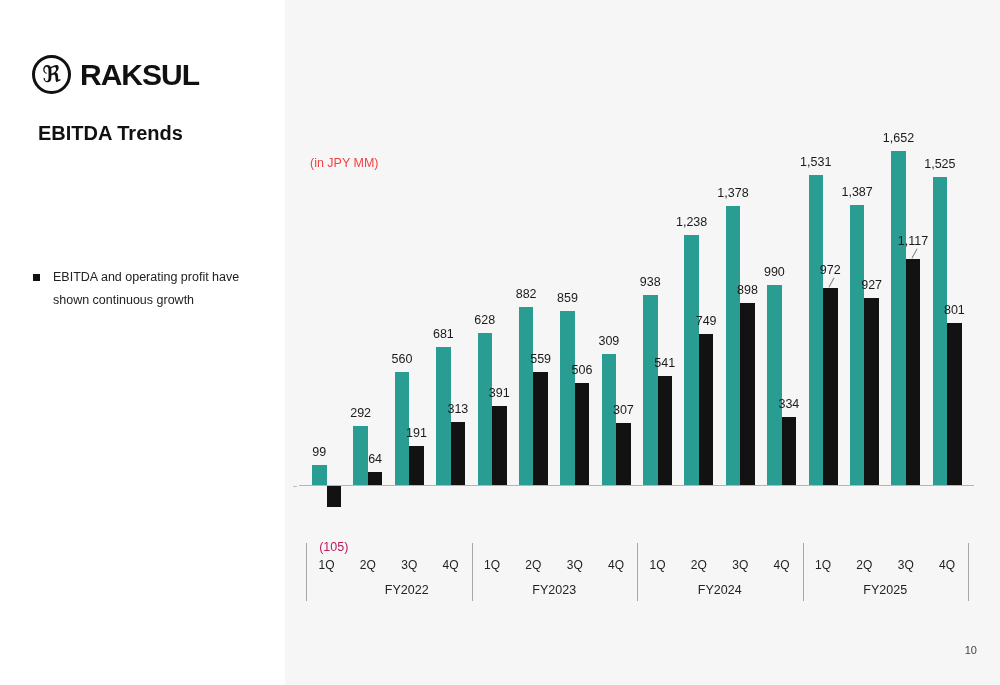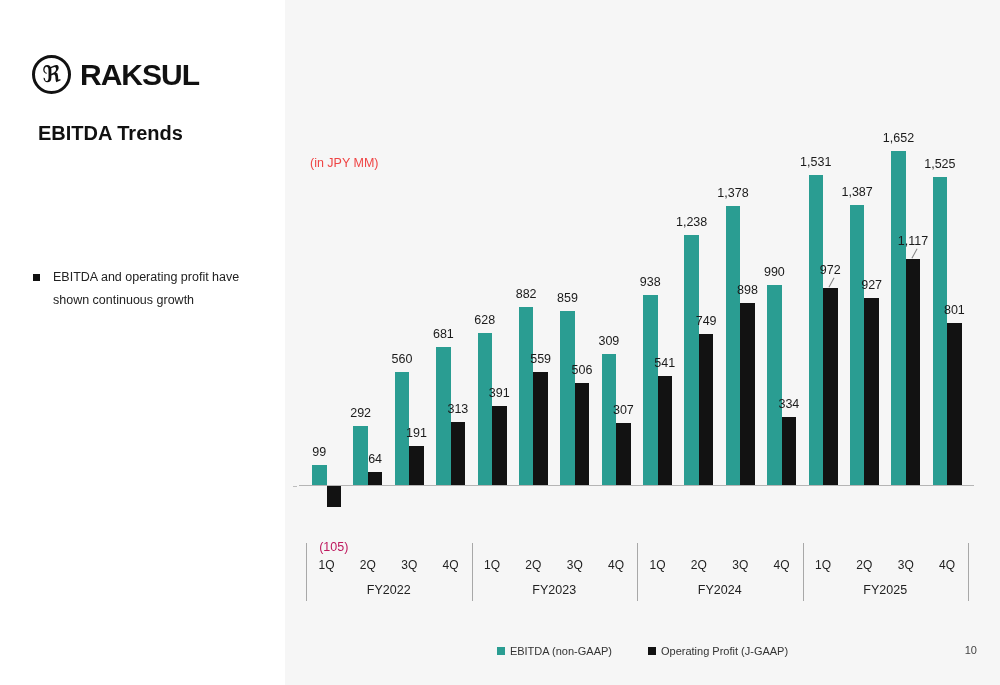--- a/index.html
+++ b/index.html
@@ -59,21 +59,21 @@
       <div class="tick" style="left: 293px; top: 486px; width: 4px; height: 1px;"></div>
       <div class="divider" style="left: 306px; top: 543px; height: 58px;"></div>
       <div class="divider" style="left: 471.5px; top: 543px; height: 58px;"></div>
       <div class="divider" style="left: 637px; top: 543px; height: 58px;"></div>
       <div class="divider" style="left: 802.5px; top: 543px; height: 58px;"></div>
       <div class="divider" style="left: 968px; top: 543px; height: 58px;"></div>
       <div class="qlabel" style="left: 306.5px; top: 558px;">1Q</div>
       <div class="qlabel" style="left: 347.88px; top: 558px;">2Q</div>
       <div class="qlabel" style="left: 389.26px; top: 558px;">3Q</div>
       <div class="qlabel" style="left: 430.64px; top: 558px;">4Q</div>
-      <div class="fylabel" style="left: 306px; top: 583px; width: 165.5px;">FY2022</div>
+      <div class="fylabel" style="left: 324px; top: 583px; width: 165.5px;">FY2022</div>
       <div class="qlabel" style="left: 472px; top: 558px;">1Q</div>
       <div class="qlabel" style="left: 513.38px; top: 558px;">2Q</div>
       <div class="qlabel" style="left: 554.76px; top: 558px;">3Q</div>
       <div class="qlabel" style="left: 596.14px; top: 558px;">4Q</div>
       <div class="fylabel" style="left: 471.5px; top: 583px; width: 165.5px;">FY2023</div>
       <div class="qlabel" style="left: 637.5px; top: 558px;">1Q</div>
       <div class="qlabel" style="left: 678.88px; top: 558px;">2Q</div>
       <div class="qlabel" style="left: 720.26px; top: 558px;">3Q</div>
       <div class="qlabel" style="left: 761.64px; top: 558px;">4Q</div>
       <div class="fylabel" style="left: 637px; top: 583px; width: 165.5px;">FY2024</div>
@@ -143,25 +143,15 @@
       <div class="leader" style="left: 831.25px; top: 277px; height: 11px; transform: rotate(28deg);"></div>
       <div class="bar" style="left: 864.38px; top: 298px; width: 14.5px; height: 187px; background: rgb(18, 18, 18);"></div>
       <div class="vlabel" style="left: 839.63px; top: 278px;">927</div>
       <div class="bar" style="left: 905.76px; top: 259px; width: 14.5px; height: 226px; background: rgb(18, 18, 18);"></div>
       <div class="vlabel" style="left: 881.01px; top: 234px;">1,117</div>
       <div class="leader" style="left: 914.01px; top: 248px; height: 11px; transform: rotate(28deg);"></div>
       <div class="bar" style="left: 947.14px; top: 323px; width: 14.5px; height: 162px; background: rgb(18, 18, 18);"></div>
       <div class="vlabel" style="left: 922.39px; top: 303px;">801</div>
     </div>
 
-  <div class="legend">
-    <div class="legend-item">
-      <span class="swatch" style="background: rgb(42, 157, 146);"></span>
-      <span>EBITDA (non-GAAP)</span>
-    </div>
-    <div class="legend-item">
-      <span class="swatch" style="background: rgb(18, 18, 18);"></span>
-      <span>Operating Profit (J-GAAP)</span>
-    </div>
-  </div>
 
   <div class="pagenum">10</div>
 </div>
 
 </body></html>

